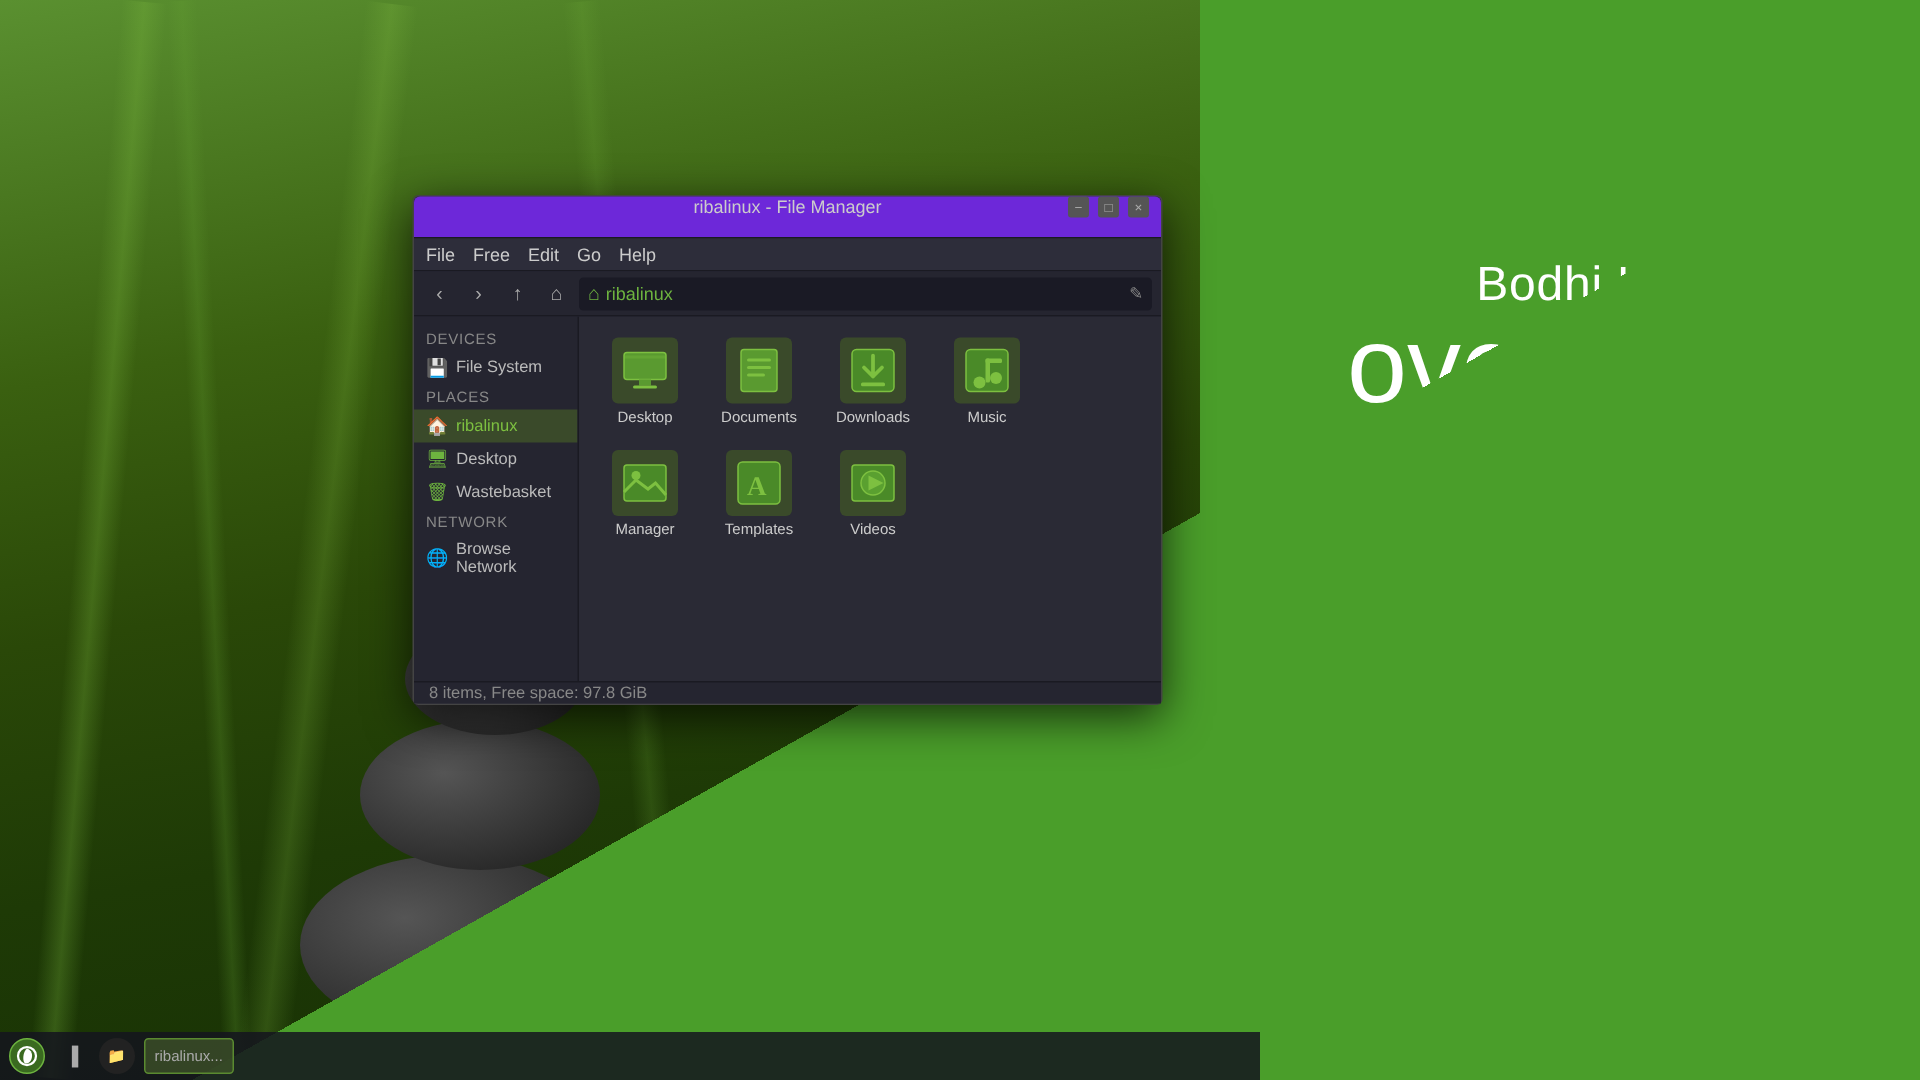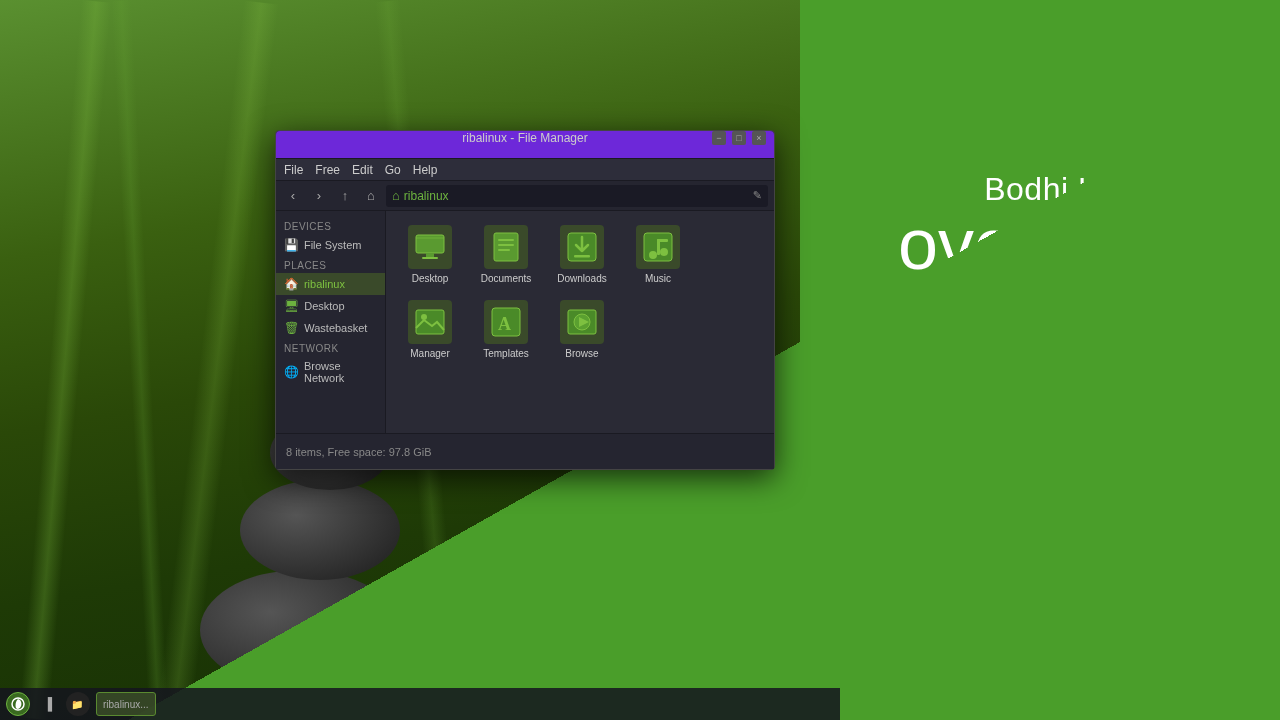--- a/index.html
+++ b/index.html
@@ -324,21 +324,21 @@
 
     .file-label {
       color: #ccc;
       font-size: 10px;
       text-align: center;
       word-break: break-word;
     }
 
     
     .statusbar {
-      height: 36px;
+      height: 15px;
       background: #252530;
       border-top: 1px solid #1a1a22;
       display: flex;
       align-items: center;
       padding: 0 10px;
     }
 
     .status-text {
       color: #888;
       font-size: 11px;
@@ -568,21 +568,21 @@
       </div>
 
       <div class="file-item">
         <div class="file-icon">
           <svg viewBox="0 0 36 36" fill="none" xmlns="http://www.w3.org/2000/svg">
             <rect x="4" y="6" width="28" height="24" rx="2" fill="#4a8a28" stroke="#7dc040" stroke-width="1"></rect>
             <circle cx="18" cy="18" r="8" fill="#5aa030" stroke="#7dc040" stroke-width="1"></circle>
             <path d="M15 13 L25 18 L15 23 Z" fill="#7dc040"></path>
           </svg>
         </div>
-        <span class="file-label">Browse</span>
+        <span class="file-label">Videos</span>
       </div>
 
     </div>
   </div>
 
   <div class="statusbar">
     <span class="status-text">8 items, Free space: 97.8 GiB</span>
   </div>
 
 </div>

